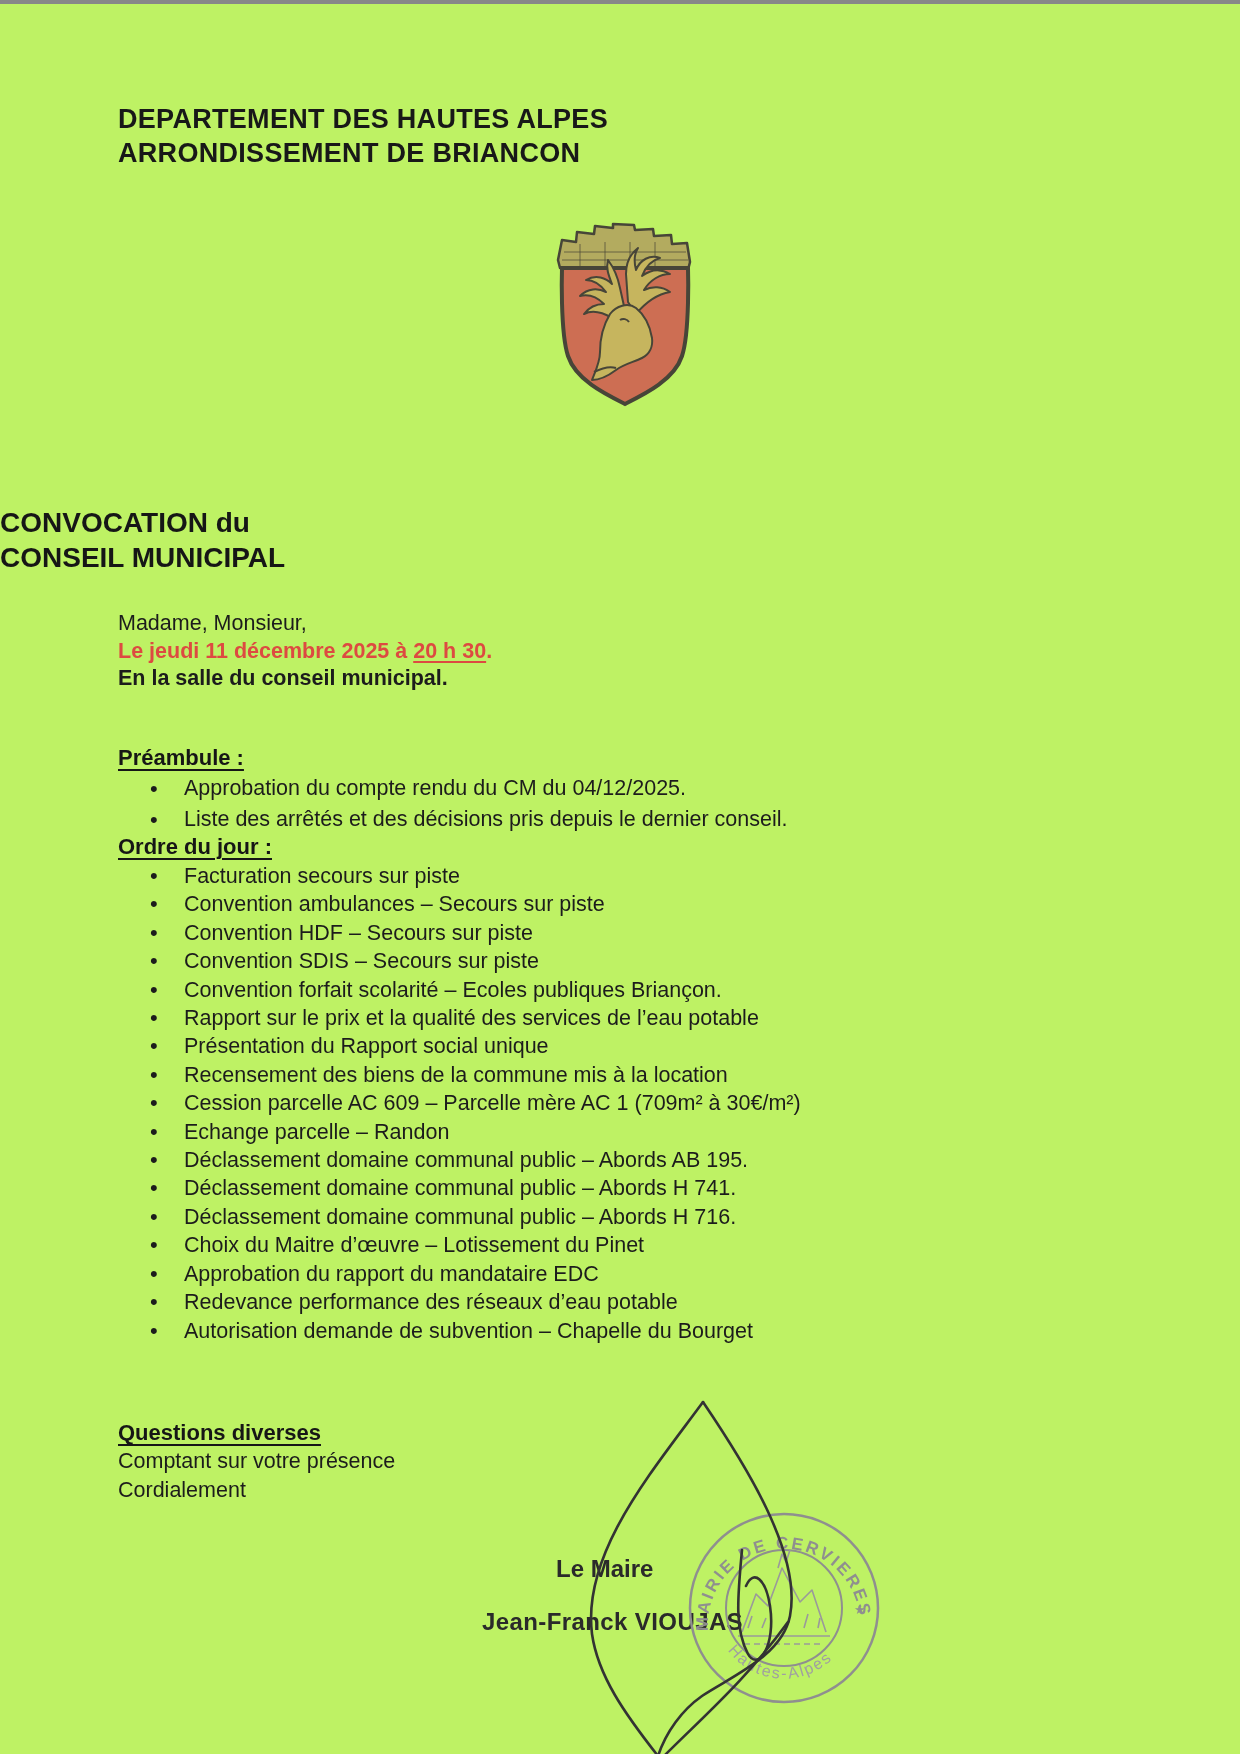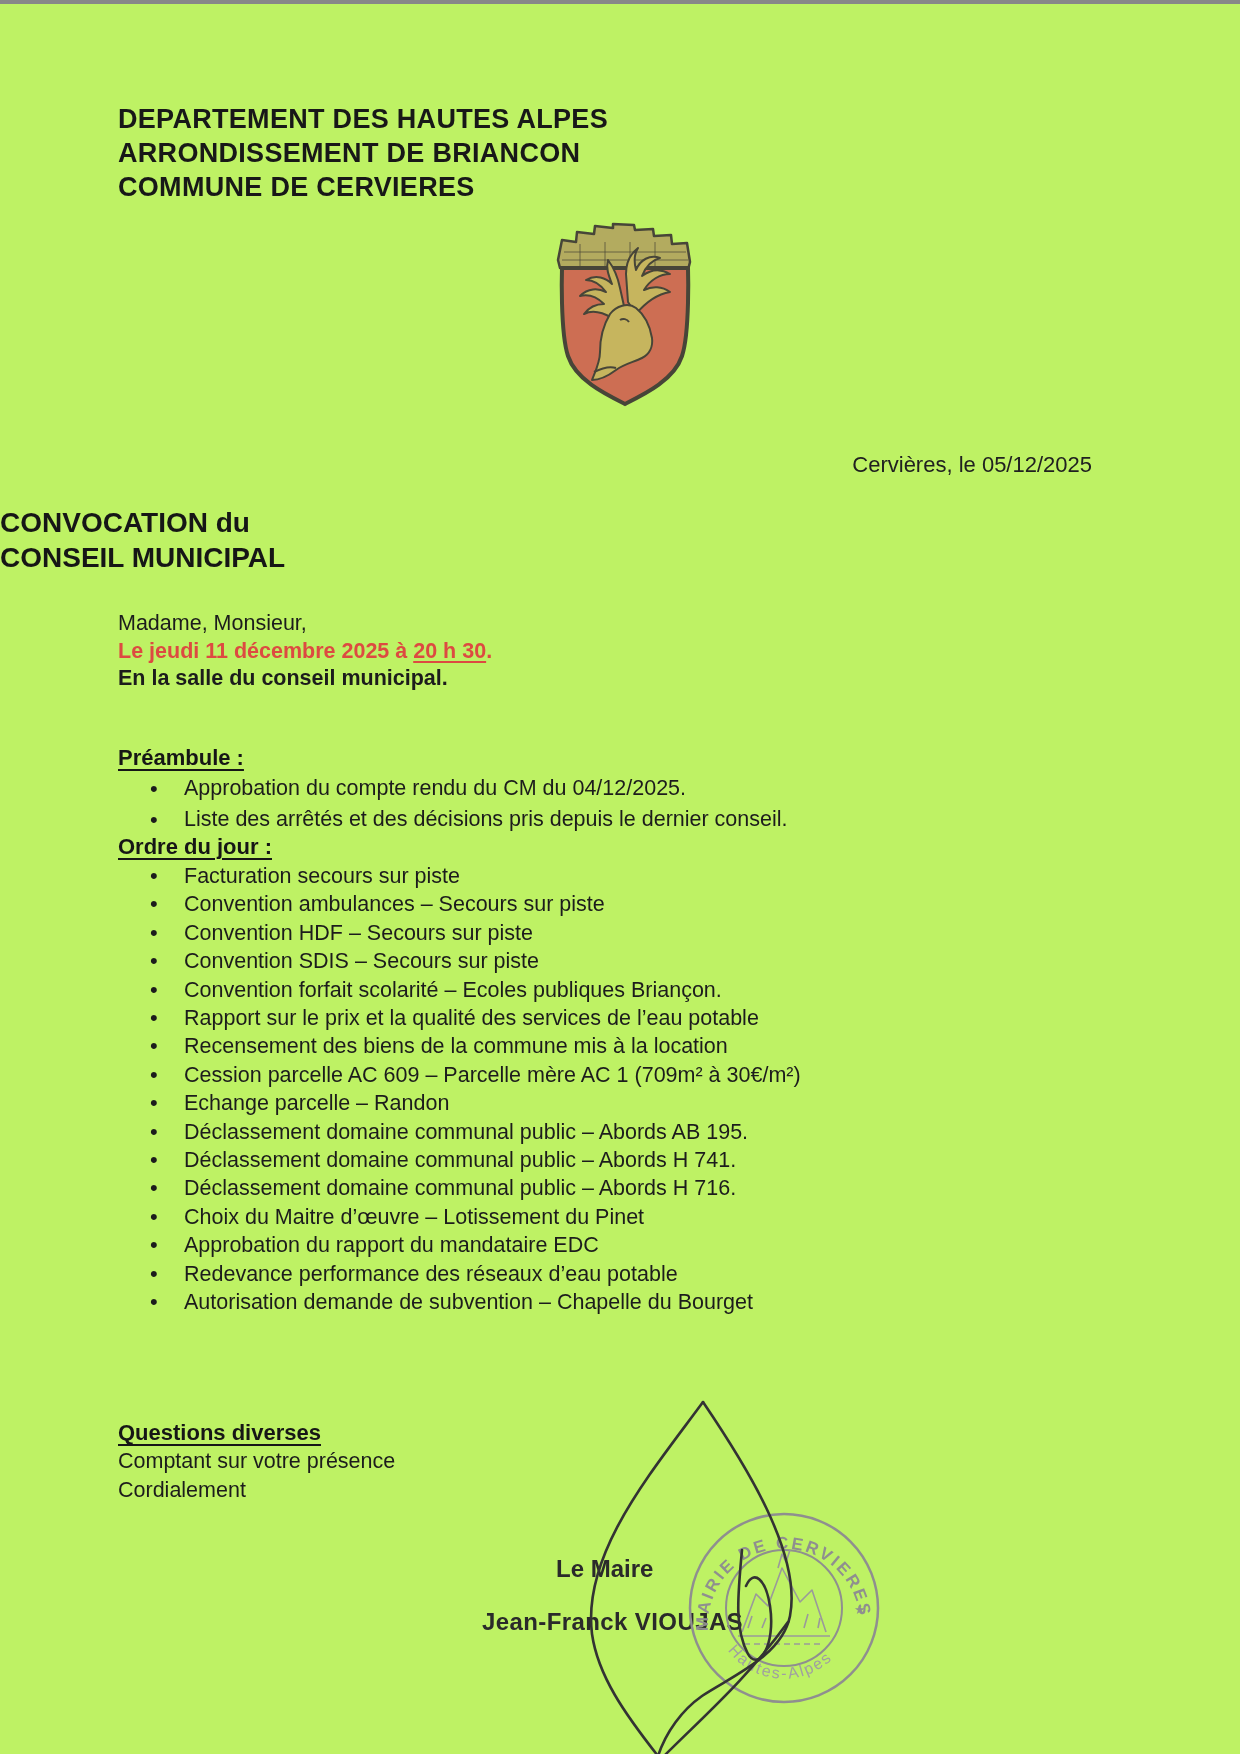--- a/index.html
+++ b/index.html
@@ -63,21 +63,20 @@
   .sigwrap{top:1380px;left:520px;width:420px;height:374px;pointer-events:none;}
 </style>
 </head>
 <body>
 
 <div class="page">
 
   <div class="abs header">
     <div>DEPARTEMENT DES HAUTES ALPES</div>
     <div>ARRONDISSEMENT DE BRIANCON</div>
-    <div>COMMUNE DE CERVIERES</div>
   </div>
 
   <div class="abs crest">
     <svg width="150" height="186" viewBox="0 0 150 186">
 
       <g stroke="#474538" stroke-width="2.5" fill="#b3ab5f" stroke-linejoin="round">
         <path d="M8 38 L12 18 L26 20 L27 10 L44 12 L45 4 L63 6 L63 2 L84 3 L85 8 L103 7 L104 14 L121 13 L122 22 L137 21 L140 40 L138 48 L10 46 Z"></path>
       </g>
       <g stroke="#474538" stroke-width="1" fill="none" opacity="0.7">
         <path d="M14 30 H136 M12 38 H138 M30 22 V44 M55 20 V44 M80 20 V44 M105 20 V44"></path>
@@ -92,21 +91,20 @@
         <path d="M86 92 C96 80 108 72 120 70 C112 64 102 64 94 68 C100 58 110 52 120 52 C110 46 100 48 92 54 C96 44 102 38 110 36 C100 32 90 38 86 48 C84 40 84 32 88 26 C80 32 76 42 76 52 L78 80 Z"></path>
 
         <path d="M60 92 C66 84 78 80 86 86 C96 94 100 104 102 116 C103 124 100 132 92 136 C84 140 74 142 66 148 C58 154 50 158 42 158 C46 148 50 140 50 130 C50 116 54 102 60 92 Z"></path>
       </g>
 
       <path d="M70 98 C73 96 77 97 79 100" fill="none" stroke="#474538" stroke-width="2"></path>
       <path d="M44 150 C52 146 60 144 66 146" fill="none" stroke="#474538" stroke-width="2"></path>
     </svg>
   </div>
 
-  <div class="abs dateline">Cervières, le 05/12/2025</div>
 
   <div class="abs title">
     <div>CONVOCATION du</div>
     <div>CONSEIL MUNICIPAL</div>
   </div>
 
   <div class="abs intro">
     <div>Madame, Monsieur,</div>
     <div class="redline"><span>Le jeudi 11 décembre 2025 à </span><span class="utime">20 h 30</span><span>.</span></div>
     <div class="boldline">En la salle du conseil municipal.</div>
@@ -119,20 +117,21 @@
   </ul>
 
   <div class="abs sechead h-ordre">Ordre du jour :</div>
   <ul class="abs blist ordre-list">
     <li><span>Facturation secours sur piste</span></li>
     <li><span>Convention ambulances – Secours sur piste</span></li>
     <li><span>Convention HDF – Secours sur piste</span></li>
     <li><span>Convention SDIS – Secours sur piste</span></li>
     <li><span>Convention forfait scolarité – Ecoles publiques Briançon.</span></li>
     <li><span>Rapport sur le prix et la qualité des services de l’eau potable</span></li>
+    <li><span>Présentation du Rapport social unique</span></li>
     <li><span>Recensement des biens de la commune mis à la location</span></li>
     <li><span>Cession parcelle AC 609 – Parcelle mère AC 1 (709m² à 30€/m²)</span></li>
     <li><span>Echange parcelle – Randon</span></li>
     <li><span>Déclassement domaine communal public – Abords AB 195.</span></li>
     <li><span>Déclassement domaine communal public – Abords H 741.</span></li>
     <li><span>Déclassement domaine communal public – Abords H 716.</span></li>
     <li><span>Choix du Maitre d’œuvre – Lotissement du Pinet</span></li>
     <li><span>Approbation du rapport du mandataire EDC</span></li>
     <li><span>Redevance performance des réseaux d’eau potable</span></li>
     <li><span>Autorisation demande de subvention – Chapelle du Bourget</span></li>

